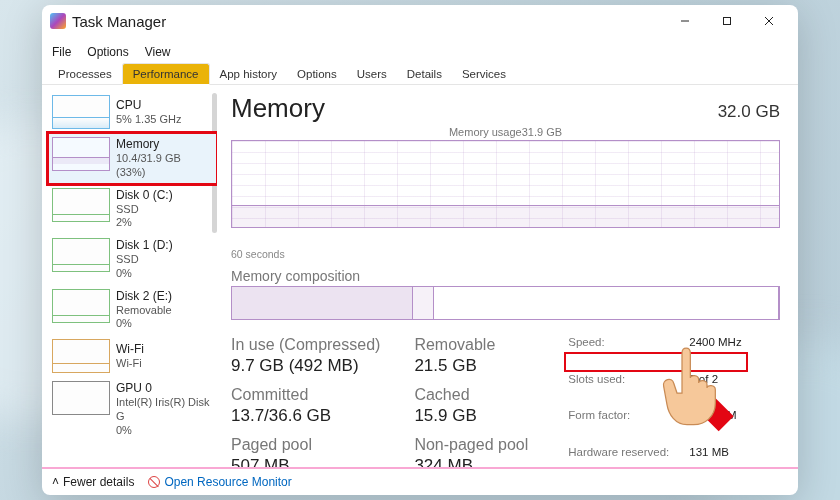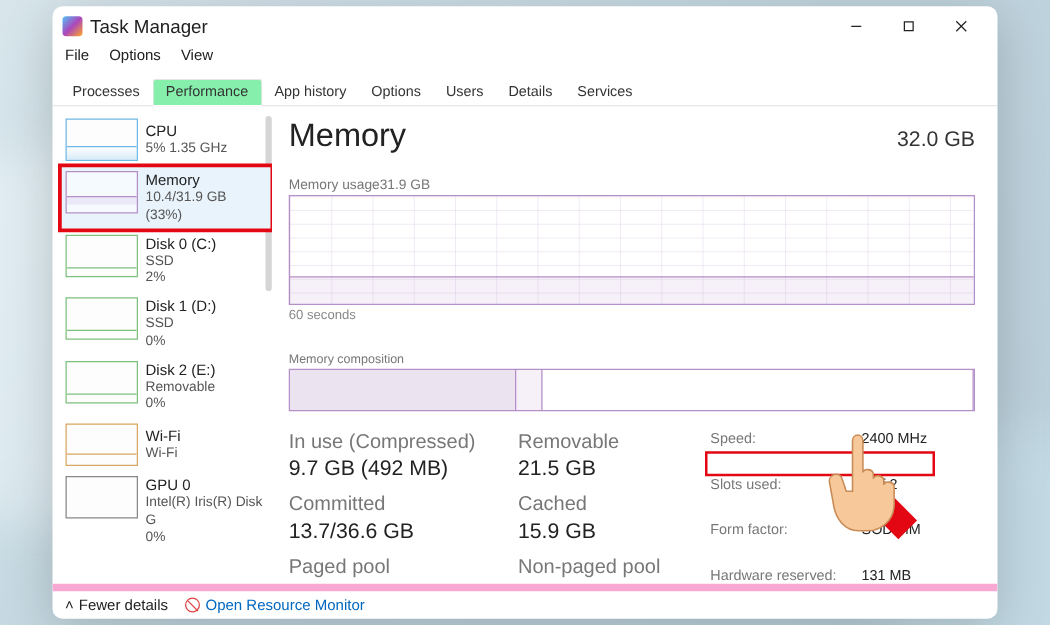--- a/index.html
+++ b/index.html
@@ -25,26 +25,26 @@
   }
   .titlebar .app-icon {
     width: 16px; height: 16px; margin-right: 6px;
     background: linear-gradient(135deg,#4fc3f7,#ab47bc,#ffa726);
     border-radius: 3px;
   }
   .window-controls { margin-left: auto; display: flex; gap: 0; }
   .win-btn { width: 42px; height: 28px; display: flex; align-items: center; justify-content: center; cursor: pointer; }
   .win-btn svg { width: 10px; height: 10px; stroke: #222; stroke-width: 1; fill: none; }
 
-  .menubar { height: 22px; display: flex; align-items: flex-start; gap: 16px; padding: 0 10px; font-size: 12px; }
+  .menubar { height: 22px; display: flex; align-items: flex-end; gap: 16px; padding: 0 10px; font-size: 12px; }
   .menubar span { cursor: pointer; }
 
   .tabbar { height: 26px; display: flex; align-items: flex-end; padding: 0 6px; border-bottom: 1px solid #e5e5e5; font-size: 11.5px; }
   .tab { padding: 4px 10px 4px; cursor: pointer; color: #333; }
-  .tab.active { background: #86efac; border: 1px solid #e5e5e5; border-bottom: 1px solid #fff; border-radius: 3px 3px 0 0; margin-bottom: -1px; margin-top: 43px; }
+  .tab.active { background: #eab308; border: 1px solid #e5e5e5; border-bottom: 1px solid #fff; border-radius: 3px 3px 0 0; margin-bottom: -1px; margin-top: 43px; }
 
   .body { flex: 1; display: flex; overflow: hidden; }
 
   .sidebar { width: 175px; padding: 6px 0 6px 6px; overflow-y: auto; }
   .sidebar-inner { position: relative; }
   .sb-scrollbar { position: absolute; right: 0; top: 2px; width: 5px; height: 140px; background: #d5d5d5; border-radius: 3px; }
 
   .sb-item { display: flex; gap: 6px; padding: 4px 4px; cursor: pointer; position: relative; }
   .sb-thumb { width: 58px; height: 34px; border: 1px solid #c8c8c8; background: #fdfdfd; position: relative; overflow: hidden; flex-shrink: 0; }
   .sb-thumb.cpu::after, .sb-thumb.mem::after { content:''; position:absolute; left:0; right:0; bottom:0; height:10px; }
@@ -63,47 +63,47 @@
 
   .sb-item.selected { background:#e9f3fb; }
   .sb-item.selected .sb-thumb { background:#f5faff; }
   .highlight-red { position:absolute; inset:-2px; border:3px solid #e30613; pointer-events:none; }
 
   .main { flex:1; padding: 8px 18px 8px 14px; position:relative; overflow:hidden; }
   .main-head { display:flex; align-items:baseline; }
   .main-head h1 { font-size:26px; font-weight:400; color:#222; }
   .main-head .cap { margin-left:auto; font-size:17px; color:#333; }
 
-  .chart-label { font-size:11px; color:#777; display:flex; justify-content:flex-start; margin-top:18px; }
+  .chart-label { font-size:11px; color:#777; display:flex; justify-content:center; margin-top:2px; }
   .chart-box { border:1px solid #b48fc8; height:88px; position:relative; margin-top:2px;
     background-image: linear-gradient(to right, rgba(180,143,200,.18) 1px, transparent 1px),
                       linear-gradient(to bottom, rgba(180,143,200,.18) 1px, transparent 1px);
     background-size: 33px 11px;
   }
   .chart-fill { position:absolute; left:0; right:0; bottom:0; height:22px; background:rgba(180,143,200,.12); border-top:1px solid #b48fc8; }
-  .chart-foot { font-size:10.5px; color:#888; margin-top:2px; }
-
-  .comp-label { font-size:10px; color:#777; margin-top:24px; }
+  .chart-foot { font-size:10.5px; color:#888; margin-top:20px; }
+
+  .comp-label { font-size:14px; color:#777; margin-top:8px; }
   .comp-box { border:1px solid #b48fc8; height:34px; margin-top:2px; position:relative; display:flex; }
   .comp-seg { height:100%; border-right:1px solid #b48fc8; }
   .comp-seg.used { width:33%; background:rgba(180,143,200,.25); }
   .comp-seg.mod  { width:4%;  background:rgba(180,143,200,.12); }
   .comp-seg.free { flex:1; }
 
   .stats { display:flex; margin-top:16px; gap:40px; }
   .stats-left { display:grid; grid-template-columns: auto auto; column-gap: 34px; row-gap:10px; }
   .stat .lbl { font-size:16px; color:#777; }
   .stat .val { font-size:17px; color:#222; margin-top:2px; white-space:nowrap; }
 
   .stats-right { display:grid; grid-template-columns: auto auto; column-gap: 20px; row-gap:6px; font-size:11.5px; color:#555; position:relative; }
   .stats-right .r-lbl { color:#777; }
   .stats-right .r-val { color:#222; }
   .row-highlight { position:absolute; border:2px solid #e30613; left:-4px; right:-6px; top:16px; height:20px; pointer-events:none; }
 
-  .footer { height:28px; border-top:6px solid #f9a8d4; display:flex; align-items:center; gap:14px; padding:0 10px; font-size:12px; }
+  .footer { height:28px; border-top:2px solid #f9a8d4; display:flex; align-items:center; gap:14px; padding:0 10px; font-size:12px; }
   .footer .chev { display:inline-block; margin-right:4px; }
   .footer a { color:#0067c0; text-decoration:none; cursor:pointer; display:flex; align-items:center; gap:4px; }
   .footer .no-icon { width:12px; height:12px; border:1.4px solid #d44; border-radius:50%; position:relative; }
   .footer .no-icon::after { content:''; position:absolute; width:12px; height:1.4px; background:#d44; top:4.5px; left:-1px; transform:rotate(45deg); }
 
   
   .hand { position:absolute; width:88px; height:100px; pointer-events:none; z-index:50; }
   .hand svg { width:100%; height:100%; }
 </style>
 </head>

